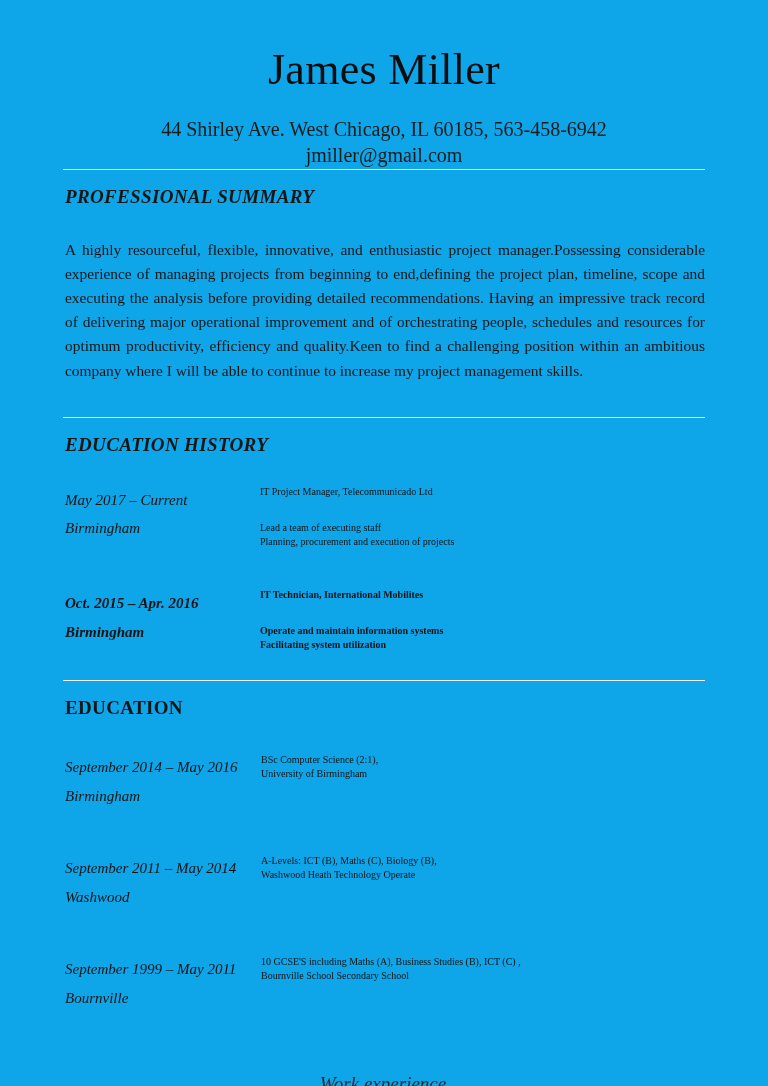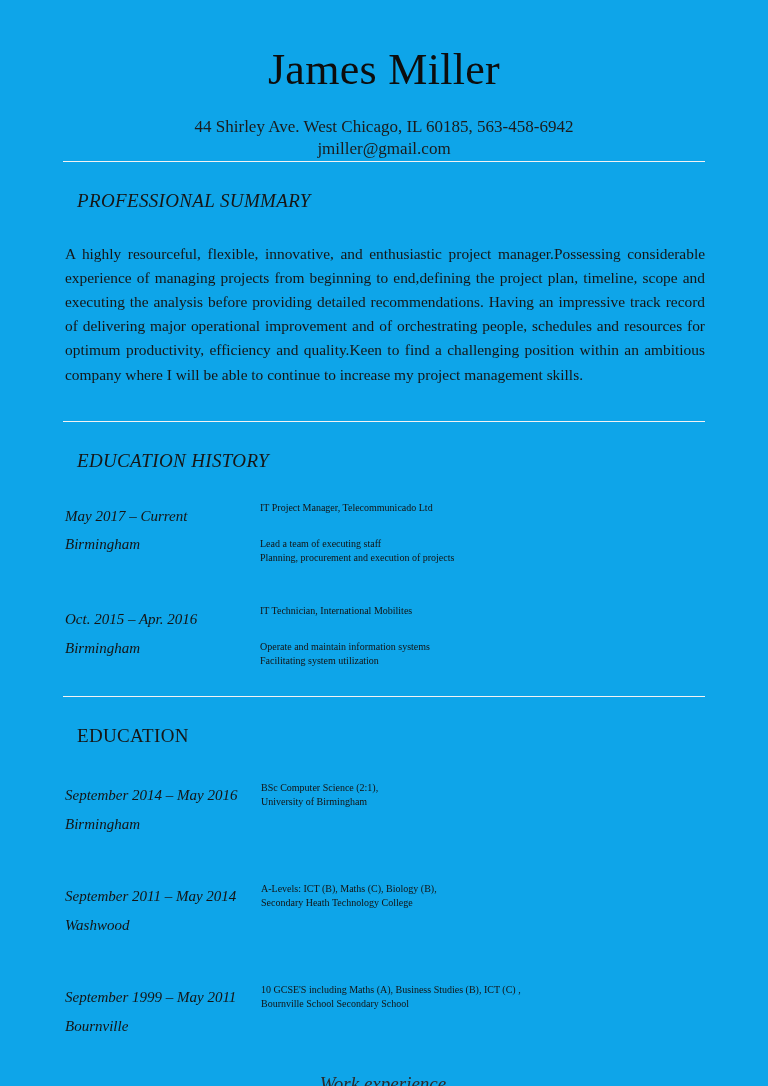--- a/index.html
+++ b/index.html
@@ -30,44 +30,44 @@
   .name {
     font-size: 44px;
     font-weight: 400;
     letter-spacing: 0.3px;
     line-height: 1.08;
     color: #0d0d0d;
     margin: 0;
   }
   .contact {
     margin-top: 22px;
-    font-size: 17px;
+    font-size: 20px;
     line-height: 1.33;
     color: #1b1b1b;
   }
   .contact .email {
     display: block;
   }
 
   
   .section {
     position: relative;
     padding: 0 63px 0 65px;
   }
   .divider {
     height: 1px;
     margin: 0 63px 0 63px;
     background: #f3f3f4;
   }
   .section-heading {
     font-size: 19px;
-    font-weight: 400;
+    font-weight: 700;
     letter-spacing: 0.35px;
     color: #161616;
-    margin: 12px;
+    margin: 0;
     padding-top: 16px;
   }
   .section-heading.italic {
     font-style: italic;
   }
   .section-heading.upright {
     font-style: normal;
   }
 
   
@@ -175,21 +175,21 @@
           <span class="dates">May 2017 – Current</span>
           <span class="loc">Birmingham</span>
         </div>
         <div class="entry-detail">
           <span class="role">IT Project Manager, Telecommunicado Ltd</span>
           <span class="bullet">Lead a team of executing staff</span>
           <span class="bullet">Planning, procurement and execution of projects</span>
         </div>
       </div>
 
-      <div class="entry" style="margin-top:40px;">
+      <div class="entry" style="margin-top:40px;font-weight:bold;">
         <div class="entry-meta">
           <span class="dates">Oct. 2015 – Apr. 2016</span>
           <span class="loc">Birmingham</span>
         </div>
         <div class="entry-detail">
           <span class="role">IT Technician, International Mobilites</span>
           <span class="bullet">Operate and maintain information systems</span>
           <span class="bullet">Facilitating system utilization</span>
         </div>
       </div>
@@ -214,21 +214,21 @@
         </div>
       </div>
 
       <div class="entry" style="margin-bottom:44px;">
         <div class="entry-meta">
           <span class="dates">September 2011 – May 2014</span>
           <span class="loc">Washwood</span>
         </div>
         <div class="entry-detail">
           <span class="line">A-Levels: ICT (B), Maths (C), Biology (B),</span>
-          <span class="line">Secondary Heath Technology College</span>
+          <span class="line">Washwood Heath Technology Operate</span>
         </div>
       </div>
 
       <div class="entry">
         <div class="entry-meta">
           <span class="dates">September 1999 – May 2011</span>
           <span class="loc">Bournville</span>
         </div>
         <div class="entry-detail">
           <span class="line">10 GCSE'S including Maths (A), Business Studies (B), ICT (C) ,</span>

